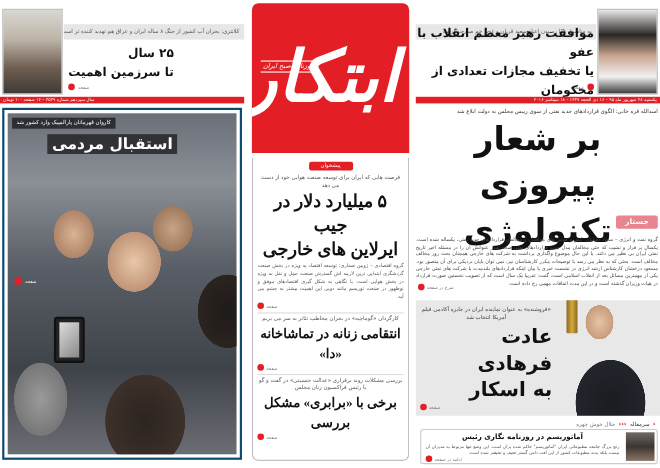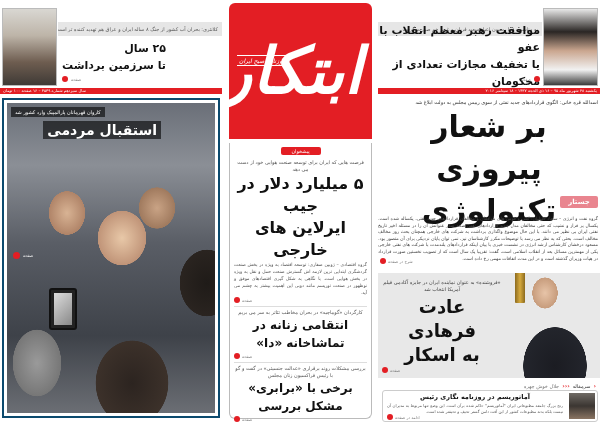--- a/index.html
+++ b/index.html
@@ -45,21 +45,21 @@
   .photo-kicker { position: absolute; left: 4px; top: 4px; background: rgba(0,0,0,0.6); color: #fff; font-size: 5px; padding: 2px 4px; white-space: nowrap; }
   .photo-head { position: absolute; left: 4px; top: 17px; width: 150px; direction: rtl; text-align: right; }
   .photo-head span { display: inline-block; background: rgba(0,0,0,0.6); color: #fff; font-weight: bold; font-size: 14px; line-height: 18px; padding: 0 4px; margin-bottom: 1px; }
   .left-pref { position: absolute; left: 6px; top: 149px; }
   .left-pref .dot { width: 7px; height: 7px; }
 
   
   .center-col { position: absolute; left: 229px; top: 143px; width: 143px; height: 276px; border: 1px solid #bbb; border-top: none; border-radius: 0 0 6px 6px; padding: 2px 4px; }
   .tag-red { display: block; margin: 2px auto 2px; width: 40px; background: #e31e24; color: #fff; font-size: 5px; text-align: center; border-radius: 2px; line-height: 8px; }
   .c-kicker { font-size: 5px; color: #555; text-align: center; direction: rtl; line-height: 7px; }
-  .c-head { font-weight: bold; text-align: center; direction: rtl; color: #111; }
+  .c-head { font-weight: bold; text-align: center; direction: rtl; color: #111; font-family: Liberation Serif, serif; }
   .c-head.big { font-size: 16px; line-height: 22px; }
   .c-head.mid { font-size: 12px; line-height: 18px; }
   .c-body { font-size: 4.5px; color: #555; direction: rtl; text-align: justify; line-height: 7px; }
   .c-story { border-bottom: 1px solid #ddd; padding: 2px 0 3px; position: relative; }
   .c-story:last-child { border-bottom: none; }
   .c-pref { font-size: 4px; color: #777; display: flex; align-items: center; gap: 2px; margin-top: 1px; }
 
   
   .right-col { position: absolute; left: 378px; top: 98px; width: 222px; height: 325px; }
   .r-kicker { font-size: 5px; color: #333; direction: rtl; text-align: right; line-height: 8px; padding-right: 2px; white-space: nowrap; overflow: hidden; }
@@ -68,39 +68,39 @@
   .r-body { position: absolute; left: 0; right: 2px; top: 118px; font-size: 4.5px; color: #444; direction: rtl; text-align: justify; line-height: 6.6px; }
   .r-pref1 { position: absolute; left: 2px; top: 160px; font-size: 4px; color: #777; display: flex; align-items: center; gap: 2px; }
   .oscar-box { position: absolute; left: 0; right: 0; top: 175px; height: 105px; background: #e8e8e8; overflow: hidden; }
   .oscar-photo { position: absolute; right: 0; top: -12px; width: 95px; height: 120px;
     background:
       radial-gradient(ellipse 18px 22px at 40px 32px, #e7c4a8 0%, #c79c7c 70%, transparent 71%),
       radial-gradient(ellipse 45px 55px at 50px 105px, #1b1c22 0%, #23252c 70%, transparent 71%),
       linear-gradient(180deg, transparent 0%, transparent 100%); }
   .statue { position: absolute; right: 75px; top: -10px; width: 10px; height: 40px; background: linear-gradient(90deg,#8c6a1e,#d6aa3e,#8c6a1e); border-radius: 4px 4px 1px 1px; }
   .oscar-kicker { position: absolute; left: 4px; width: 120px; top: 6px; font-size: 5px; color: #444; text-align: center; direction: rtl; line-height: 7px; }
-  .oscar-head { position: absolute; left: 4px; width: 120px; top: 22px; font-weight: bold; font-size: 18px; line-height: 24px; text-align: center; direction: rtl; color: #111; }
+  .oscar-head { position: absolute; left: 4px; width: 120px; top: 22px; font-weight: bold; font-size: 18px; line-height: 24px; text-align: right; direction: rtl; color: #111; }
   .oscar-pref { position: absolute; left: 4px; top: 94px; font-size: 4px; color: #777; display: flex; align-items: center; gap: 2px; }
   .editorial-label { position: absolute; right: 4px; top: 284px; font-size: 5px; color: #333; direction: rtl; display: flex; gap: 3px; align-items: center; }
   .chev { color: #e31e24; font-size: 6px; font-weight: bold; }
   .editorial-box { position: absolute; left: 4px; right: 2px; top: 292px; height: 32px; border: 1px solid #ccc; border-radius: 3px; }
   .ed-photo { position: absolute; right: 2px; top: 2px; width: 26px; height: 26px; background: linear-gradient(180deg,#6f6a64,#3b3632 50%,#8a7462); }
   .ed-title { position: absolute; right: 34px; left: 4px; top: 2px; font-weight: bold; font-size: 6.5px; text-align: center; direction: rtl; }
   .ed-body { position: absolute; right: 34px; left: 4px; top: 12px; font-size: 4px; color: #555; direction: rtl; text-align: justify; line-height: 6px; }
   .ed-pref { position: absolute; left: 4px; bottom: 1px; font-size: 4px; color: #777; display: flex; align-items: center; gap: 2px; }
 </style>
 </head>
 <body>
 
 <div class="top-left">
   <div class="portrait left"></div>
   <div class="kicker-grey rtl">کلانتری: بحران آب کشور از جنگ ۸ ساله ایران و عراق هم تهدید کننده تر است</div>
   <div class="top-head">
     <div>۲۵ سال</div>
-    <div>تا سرزمین برداشت</div>
+    <div>تا سرزمین اهمیت</div>
   </div>
   <div class="page-ref" style="left:62px; top:76px;">
     <span class="dot"></span>
     <span>صفحه</span>
   </div>
   <div class="date-strip rtl">سال سیزدهم شماره ۳۵۳۹ – ۱۶ صفحه ۱۰۰ تومان</div>
 </div>
 
 <div class="logo">
   <div class="logo-text">ابتکار</div>

